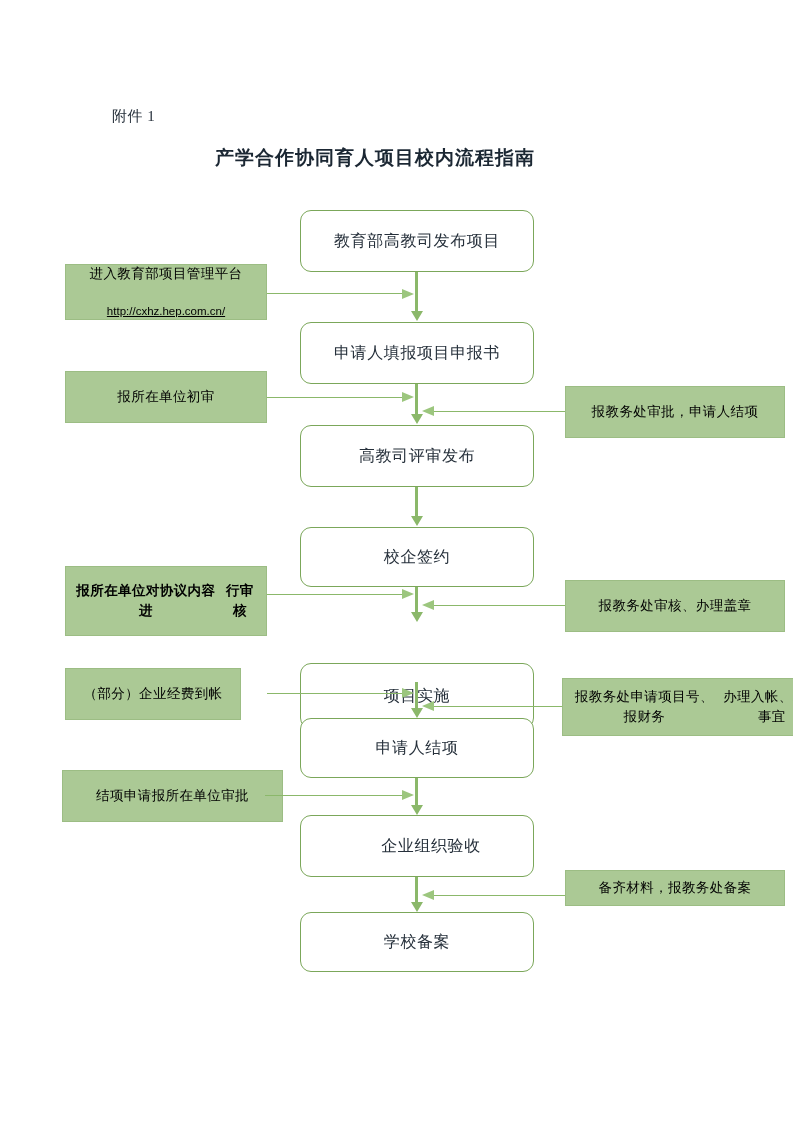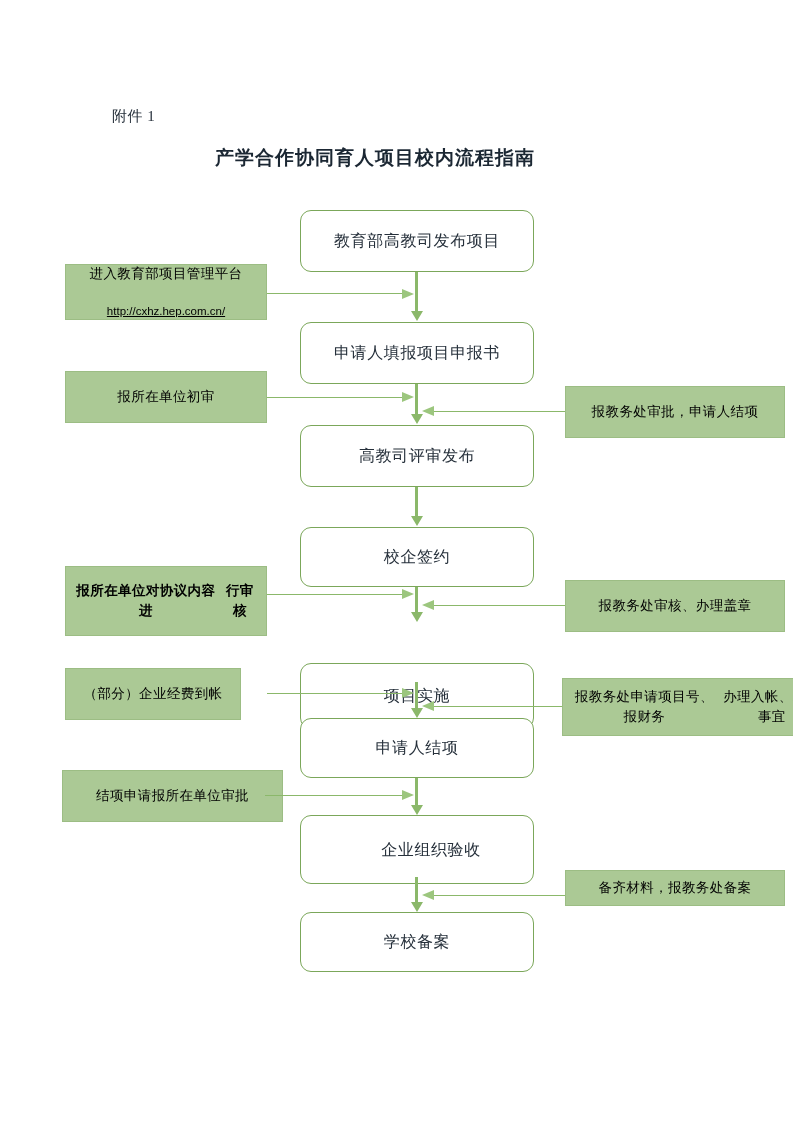--- a/index.html
+++ b/index.html
@@ -106,21 +106,21 @@
   </div>
 
   <div class="node" style="left:300px; top:622px; width:234px; height:66px;margin-top:41px;">
     <span>项目实施</span>
   </div>
 
   <div class="node" style="left:300px; top:718px; width:234px; height:60px;">
     <span>申请人结项</span>
   </div>
 
-  <div class="node" style="left:300px; top:815px; width:234px; height:69px;padding-left:28px;">
+  <div class="node" style="left:300px; top:815px; width:234px; height:62px;padding-left:28px;">
     <span>企业组织验收</span>
   </div>
 
   <div class="node" style="left:300px; top:912px; width:234px; height:60px;">
     <span>学校备案</span>
   </div>
 
   <div class="vline" style="left:415px; top:272px; height:42px;"></div>
   <div class="arrow-down" style="left:410.5px; top:311px;"></div>
 

